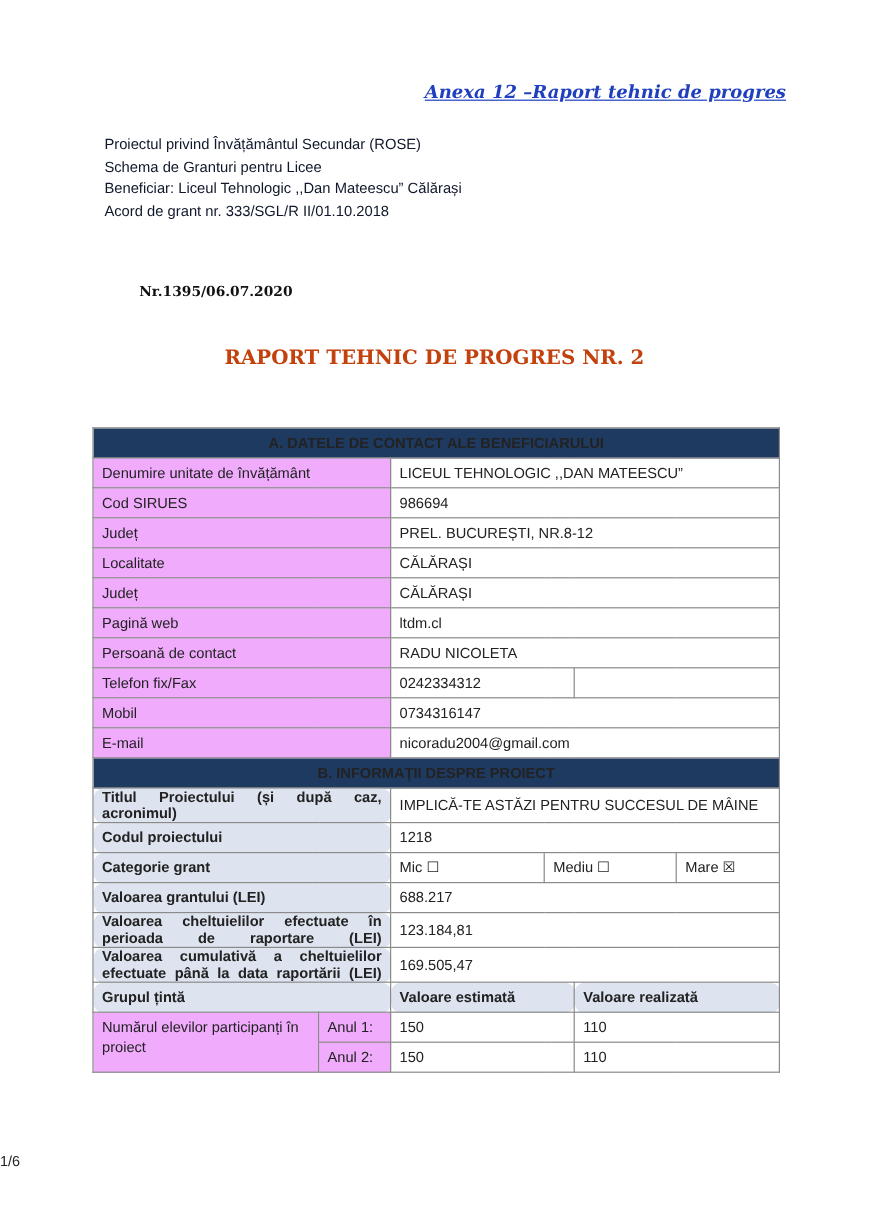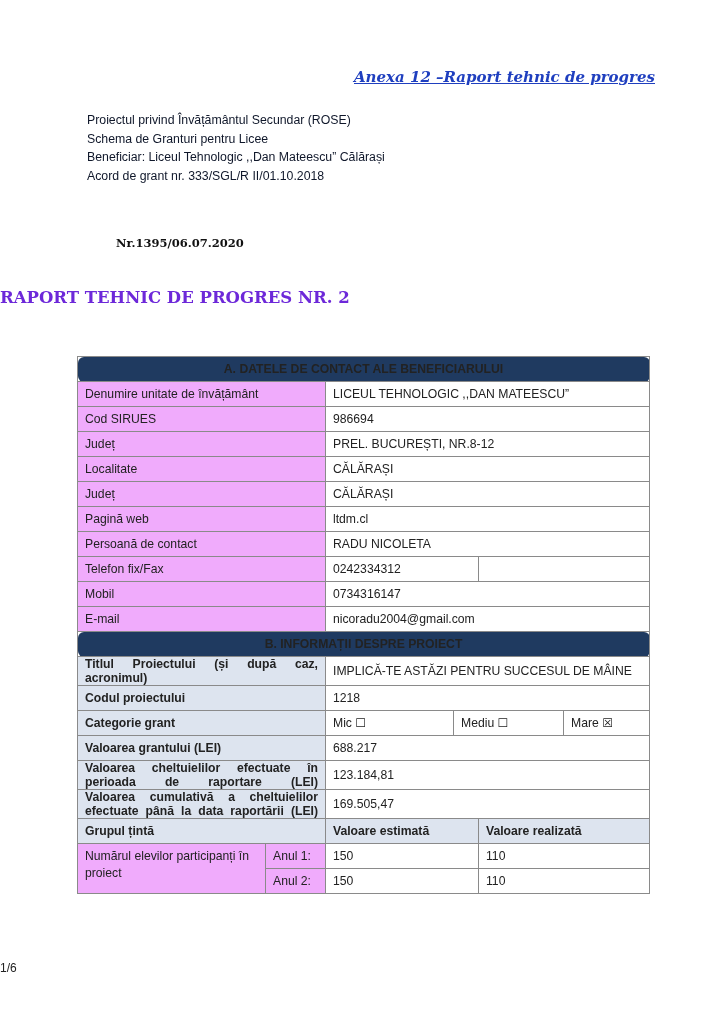--- a/index.html
+++ b/index.html
@@ -1,26 +1,26 @@
 <!DOCTYPE html>
 <html><head>
 <meta charset="utf-8">
 <style>
   html, body { margin: 0; padding: 0; background: #ffffff; }
   body { width: 724px; height: 1024px; position: relative; overflow: hidden; font-family: "Liberation Sans", sans-serif; color: #222; }
   .annex { position: absolute; top: 68px; right: 69px; font-family: "DejaVu Serif", serif; font-style: italic; font-weight: bold; font-size: 15px; color: #1f3fbf; text-decoration: underline; }
   .header-block { position: absolute; top: 111px; left: 87px; font-family: "Liberation Sans", sans-serif; font-size: 12.3px; color: #0f172a; line-height: 18.6px; }
   .header-block div { white-space: nowrap; }
   .docnum { position: absolute; top: 236px; left: 116px; font-family: "DejaVu Serif", serif; font-weight: bold; font-size: 11.5px; color: #111; }
-  .title { position: absolute; top: 286px; left: 0; width: 724px; text-align: left; font-family: "DejaVu Serif", serif; font-weight: bold; font-size: 16.5px; color: #6d28d9; line-height: 23px; }
+  .title { position: absolute; top: 286px; left: 0; width: 724px; text-align: center; font-family: "DejaVu Serif", serif; font-weight: bold; font-size: 16.5px; color: #c2410c; line-height: 23px; }
   table.main { position: absolute; top: 356px; left: 77px; width: 572px; border-collapse: collapse; table-layout: fixed; font-size: 12.2px; }
   table.main td { border: 1px solid #8a8a8a; padding: 0 7px; vertical-align: middle; height: 24px; color: #222; }
-  .sec-head td { background: #1f3a60; color: #ffffff; font-weight: bold; text-align: center; height: 22px; border-color: #1f3a60; border-radius: 6px; }
+  .sec-head td { background: #1f3a60; color: #ffffff; font-weight: bold; text-align: center; height: 22px; border-color: #1f3a60; }
   .lab-a { background: #f0abfc; }
-  .lab-b { background: #dde4ef; font-weight: bold; }
+  .lab-b { background: #dde4ef; font-weight: bold; border-radius: 8px; }
   .tall td { height: 38px; }
   .justify { text-align: justify; text-align-last: justify; }
   .center { }
   .pageno { position: absolute; top: 961px; left: 0; width: 724px; font-size: 12px; color: #222; }
   .cb { font-family: "DejaVu Sans", sans-serif; font-size: 12px; }
 </style>
 </head>
 <body>
 
 <div class="annex">Anexa 12 –Raport tehnic de progres</div>

